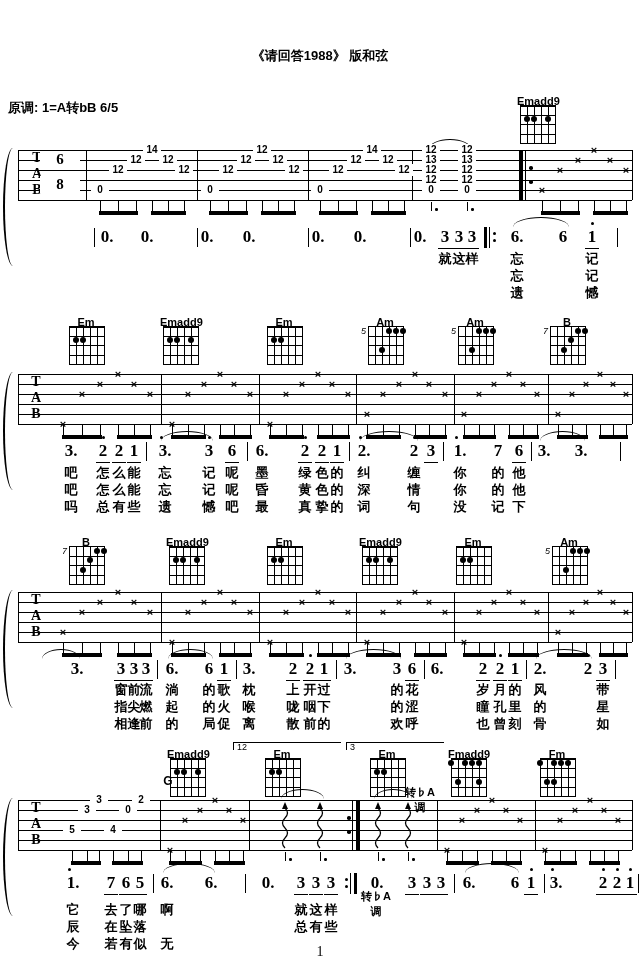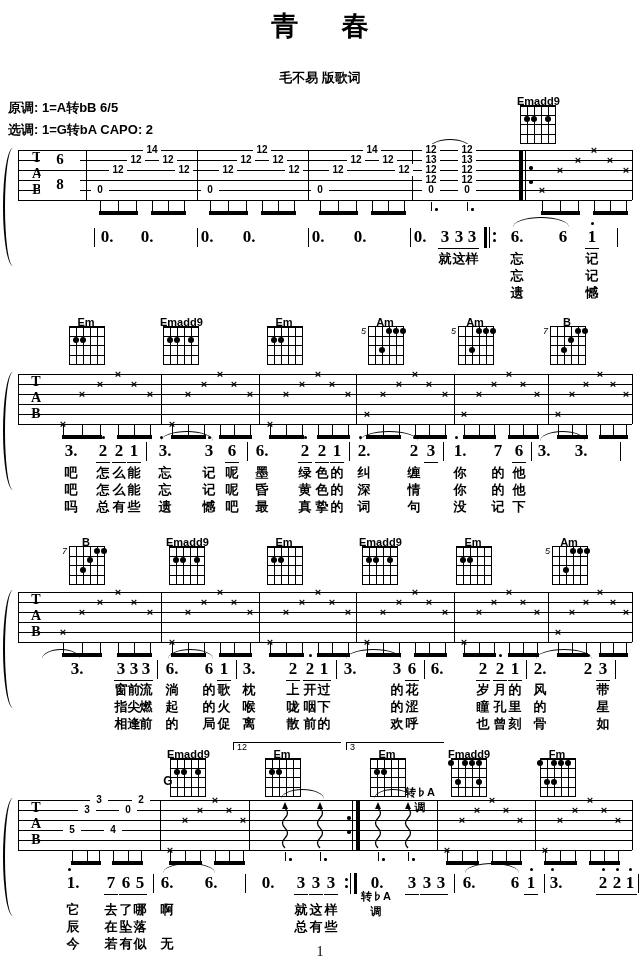--- a/index.html
+++ b/index.html
@@ -13,24 +13,22 @@
   .keyline{position:absolute;left:8px;font-size:13px;font-weight:bold;}
   #key1{top:99px;}
   #key2{top:121px;}
   #pageno{position:absolute;left:300px;top:944px;width:40px;text-align:center;
           font-size:14px;font-family:"Liberation Serif",serif;}
 </style>
 </head>
 <body>
 
 <div id="sheet">
-  <div id="title" class="ttl">青 春</div>
-  <div id="credit" class="ttl">毛不易  版歌词</div>
+  <div id="subtitle" class="ttl">《请回答1988》  版和弦</div>
   <div id="key1" class="keyline">原调: 1=A转bB 6/5</div>
-  <div id="key2" class="keyline">选调: 1=G转bA CAPO: 2</div>
   <div id="pageno">1</div>
   <div id="music">
       <div style="position: absolute; left: 517px; top: 95px; width: 40px; text-align: center; font-size: 11px; font-weight: bold; font-family: &quot;Liberation Sans&quot;, sans-serif;">Emadd9</div>
       <div style="position: absolute; left: 520px; top: 105px; width: 1px; height: 38px; background: rgb(0, 0, 0);"></div>
       <div style="position: absolute; left: 527px; top: 105px; width: 1px; height: 38px; background: rgb(0, 0, 0);"></div>
       <div style="position: absolute; left: 534px; top: 105px; width: 1px; height: 38px; background: rgb(0, 0, 0);"></div>
       <div style="position: absolute; left: 541px; top: 105px; width: 1px; height: 38px; background: rgb(0, 0, 0);"></div>
       <div style="position: absolute; left: 548px; top: 105px; width: 1px; height: 38px; background: rgb(0, 0, 0);"></div>
       <div style="position: absolute; left: 555px; top: 105px; width: 1px; height: 38px; background: rgb(0, 0, 0);"></div>
       <div style="position: absolute; left: 520px; top: 105px; width: 36px; height: 2px; background: rgb(0, 0, 0);"></div>

